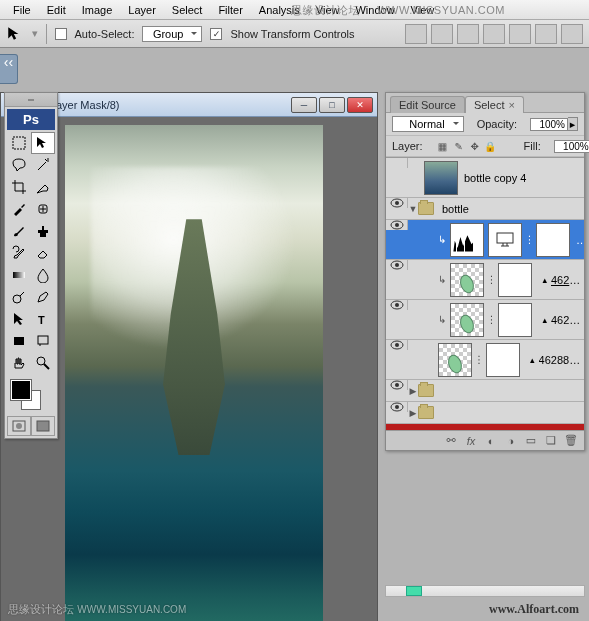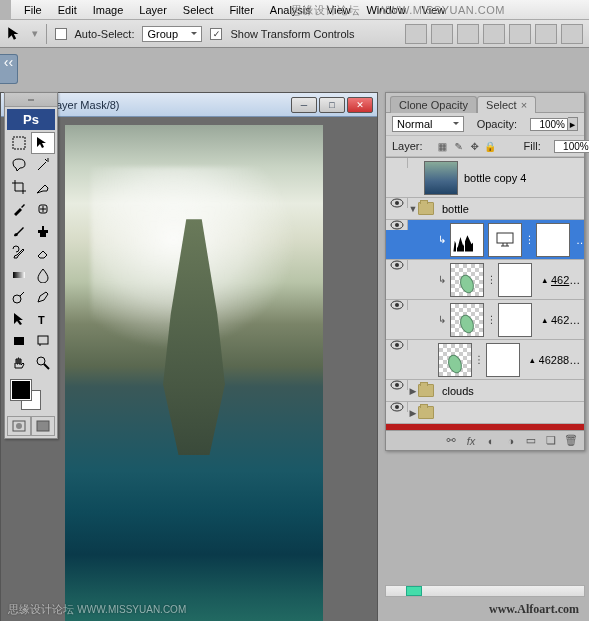--- a/index.html
+++ b/index.html
@@ -1,27 +1,27 @@
 <!DOCTYPE html>
 <html><head>
 <meta charset="utf-8">
 <style>
 * { margin: 0; padding: 0; box-sizing: border-box; font-family: "Segoe UI", Tahoma, sans-serif; font-size: 11px; }
 body { width: 589px; height: 621px; background: #b4b4b4; overflow: hidden; position: relative; }
 
 
-.menubar { height: 20px; background: linear-gradient(#f4f4f4,#e2e2e2); border-bottom: 1px solid #aaa; display: flex; align-items: center; padding: 0 6px; gap: 2px; margin-left: 11px; }
+.menubar { height: 20px; background: linear-gradient(#f4f4f4,#e2e2e2); border-bottom: 1px solid #aaa; display: flex; align-items: center; padding: 0 6px; gap: 2px; }
 .menubar span { padding: 2px 7px; cursor: default; }
 
 
 .optbar { height: 28px; background: linear-gradient(#e3e3e3,#d1d1d1); border-bottom: 1px solid #888; display: flex; align-items: center; padding: 0 6px; gap: 8px; }
 .move-icon { width: 18px; height: 18px; display: flex; align-items: center; justify-content: center; }
 .chk { width: 12px; height: 12px; background: #fff; border: 1px solid #777; display: inline-flex; align-items: center; justify-content: center; font-size: 9px; color: #333; }
 .optlabel { color: #222; }
-.select-box { background: #fff; border: 1px solid #888; padding: 1px 18px 1px 4px; position: relative; min-width: 60px; }
+.select-box { background: #fff; border: 1px solid #888; padding: 1px 18px 1px 4px; position: relative; min-width: 60px; text-align: right; }
 .select-box::after { content: ''; position: absolute; right: 4px; top: 5px; border: 3px solid transparent; border-top-color: #555; }
 .opt-icons { margin-left: auto; display: flex; gap: 4px; }
 .opt-icons div { width: 22px; height: 20px; background: #ccc; border: 1px solid #999; }
 
 
 .workarea { position: absolute; top: 48px; left: 0; right: 0; bottom: 0; }
 
 
 .mini-tab { position: absolute; left: 0; top: 6px; width: 18px; height: 30px; background: #8aa0b8; border: 1px solid #5a7590; border-left: none; border-radius: 0 3px 3px 0; color: #fff; font-size: 14px; text-align: center; line-height: 14px; }
 
@@ -314,21 +314,21 @@
       <div>
           <svg width="14" height="12" viewBox="0 0 14 12">
             <rect x="1" y="1" width="12" height="10" fill="#888" stroke="#555"></rect>
           </svg>
         </div>
     </div>
   </div>
 
   <div class="panel">
     <div class="tabs">
-      <div class="tab">Clone Opacity</div>
+      <div class="tab">Edit Source</div>
       <div class="tab active"><span>Select</span><span class="x">×</span></div>
     </div>
     <div class="panel-row">
       <div class="select-box" style="flex:1">Normal</div>
       <span class="lbl">Opacity:</span>
       <div class="pct-wrap">
         <div class="pct-box">100%</div>
         <div class="pct-arrow">▸</div>
       </div>
     </div>
@@ -456,21 +456,20 @@
 
       <div class="layer short">
         <div class="eye-col">
             <svg class="eye" viewBox="0 0 14 10">
               <ellipse cx="7" cy="5" rx="6" ry="4" fill="none" stroke="#333"></ellipse>
               <circle cx="7" cy="5" r="2" fill="#333"></circle>
             </svg>
           </div>
         <span class="tw">▶</span>
         <div class="folder"></div>
-        <span class="lname">clouds</span>
       </div>
 
       <div class="layer short">
         <div class="eye-col">
             <svg class="eye" viewBox="0 0 14 10">
               <ellipse cx="7" cy="5" rx="6" ry="4" fill="none" stroke="#333"></ellipse>
               <circle cx="7" cy="5" r="2" fill="#333"></circle>
             </svg>
           </div>
         <span class="tw">▶</span>

